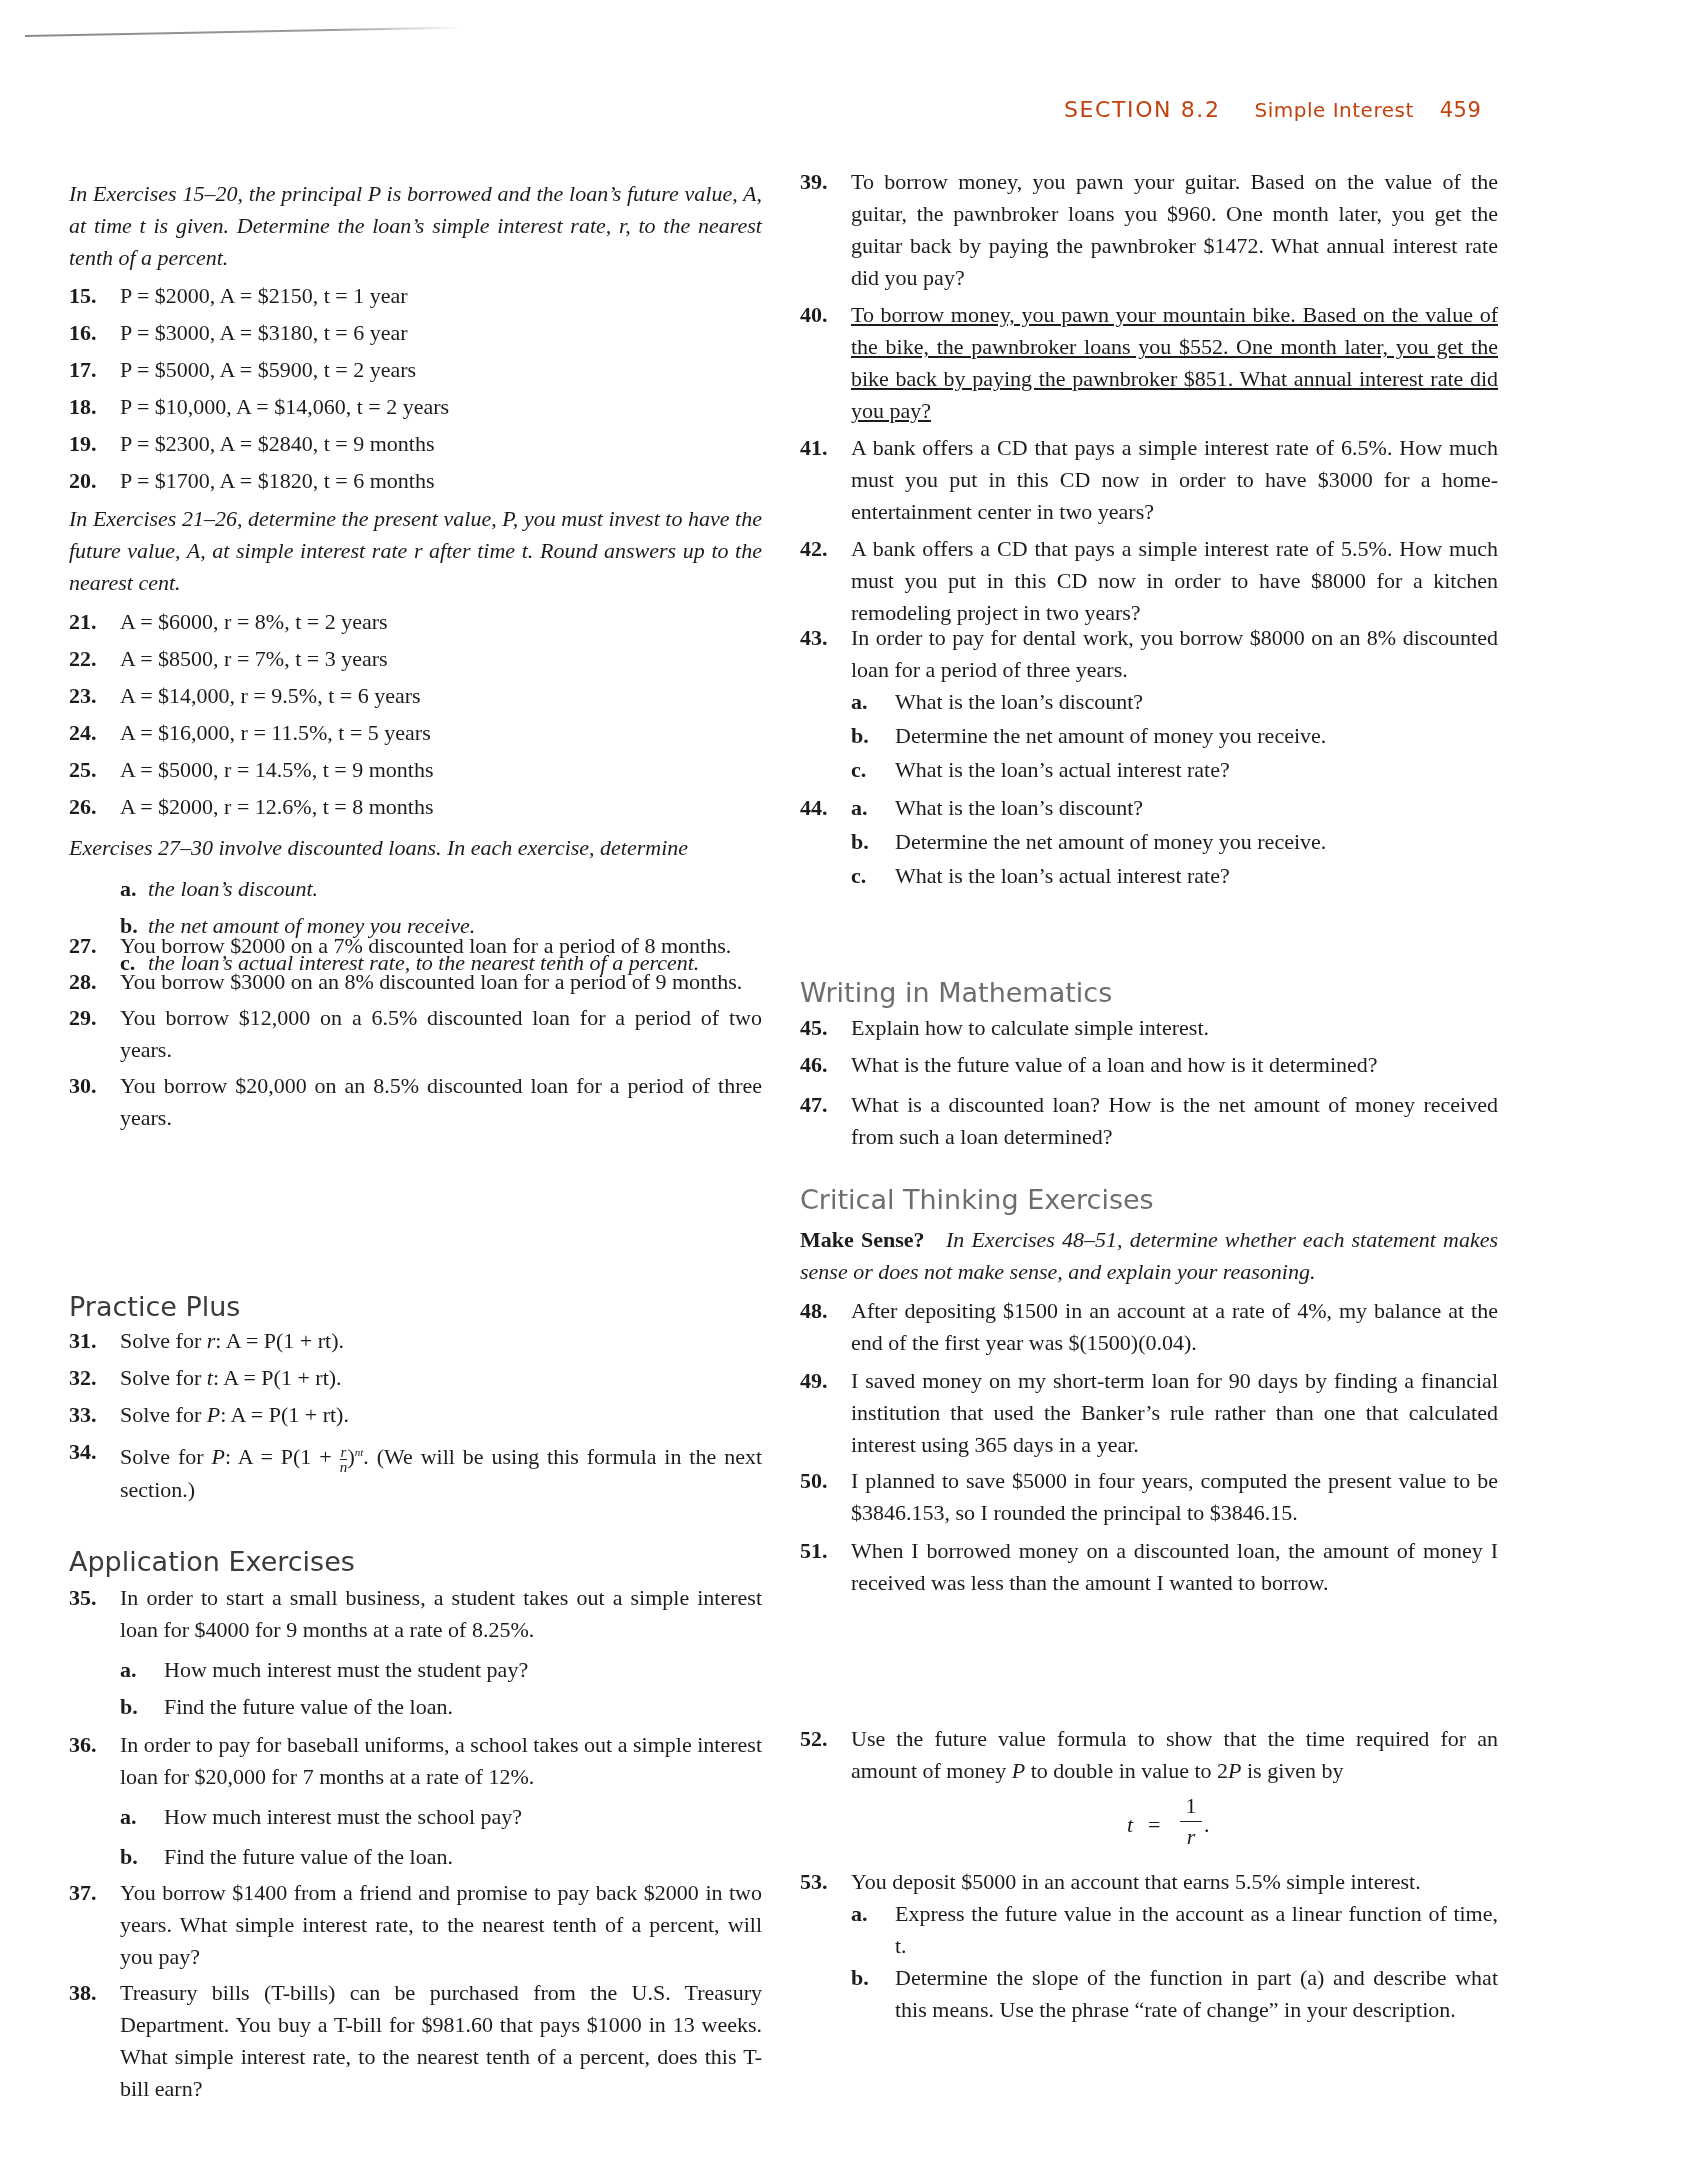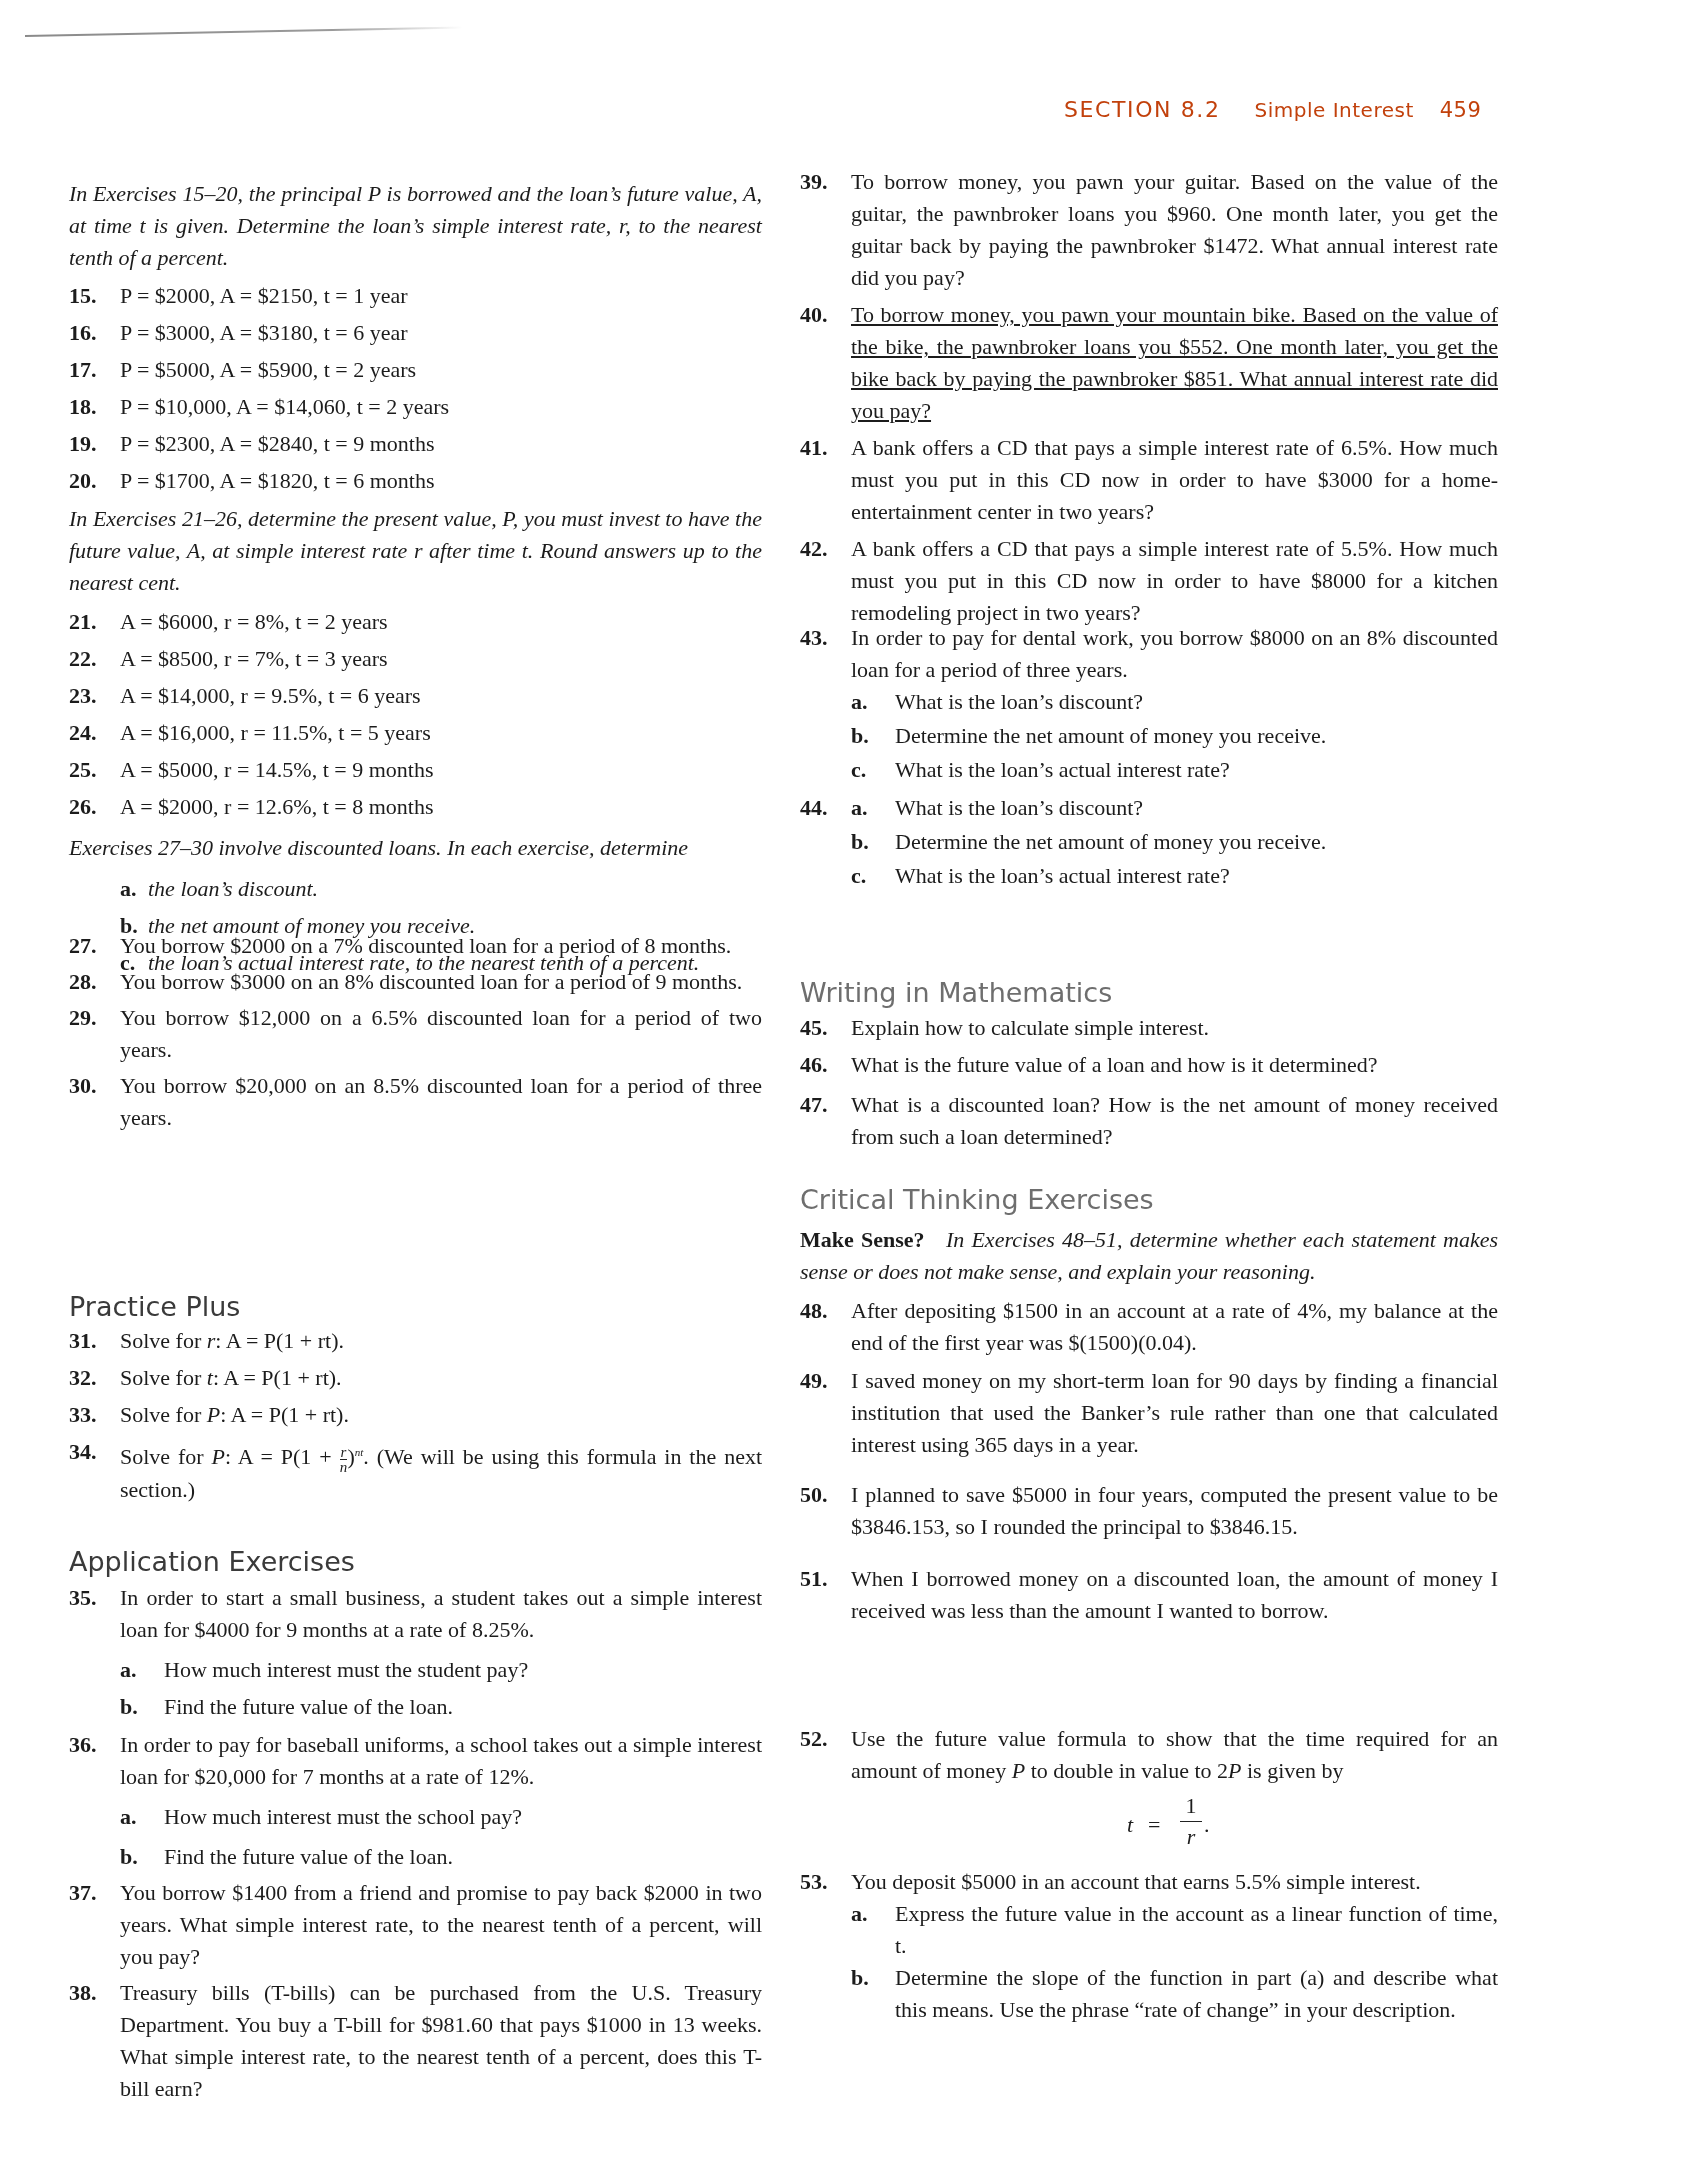--- a/index.html
+++ b/index.html
@@ -143,22 +143,22 @@
   </div>
 
   <div class="block heading light" style="top:1182px;">Critical Thinking Exercises</div>
 
   <div class="block" style="top:1224px; text-align:justify;">
     <span class="bold">Make Sense?</span>&nbsp;&nbsp;&nbsp;<span class="it">In Exercises 48–51, determine whether each statement makes sense or does not make sense, and explain your reasoning.</span>
   </div>
 
   <div class="block" style="top:1295px;">
     <div class="ex" style="margin-bottom:6px;"><span class="num">48.</span><span>After depositing $1500 in an account at a rate of 4%, my balance at the end of the first year was $(1500)(0.04).</span></div>
-    <div class="ex" style="margin-bottom:18px;"><span class="num">49.</span><span>I saved money on my short-term loan for 90 days by finding a financial institution that used the Banker’s rule rather than one that calculated interest using 365 days in a year.</span></div>
-    <div class="ex" style="margin-bottom:20px;"><span class="num">50.</span><span>I planned to save $5000 in four years, computed the present value to be $3846.153, so I rounded the principal to $3846.15.</span></div>
+    <div class="ex" style="margin-bottom:4px;"><span class="num">49.</span><span>I saved money on my short-term loan for 90 days by finding a financial institution that used the Banker’s rule rather than one that calculated interest using 365 days in a year.</span></div>
+    <div class="ex" style="margin-bottom:6px;"><span class="num">50.</span><span>I planned to save $5000 in four years, computed the present value to be $3846.153, so I rounded the principal to $3846.15.</span></div>
     <div class="ex" style="margin-bottom:6px;"><span class="num">51.</span><span>When I borrowed money on a discounted loan, the amount of money I received was less than the amount I wanted to borrow.</span></div>
   </div>
 
   <div class="block" style="top:1723px;">
     <div class="ex"><span class="num">52.</span><span>Use the future value formula to show that the time required for an amount of money </span><span class="it">P</span><span> to double in value to 2</span><span class="it">P</span><span> is given by</span></div>
     <div class="center-eq">
       <span class="t">t</span>
       <span class="eq">=</span>
       <span class="fr">
           <span class="n">1</span>

